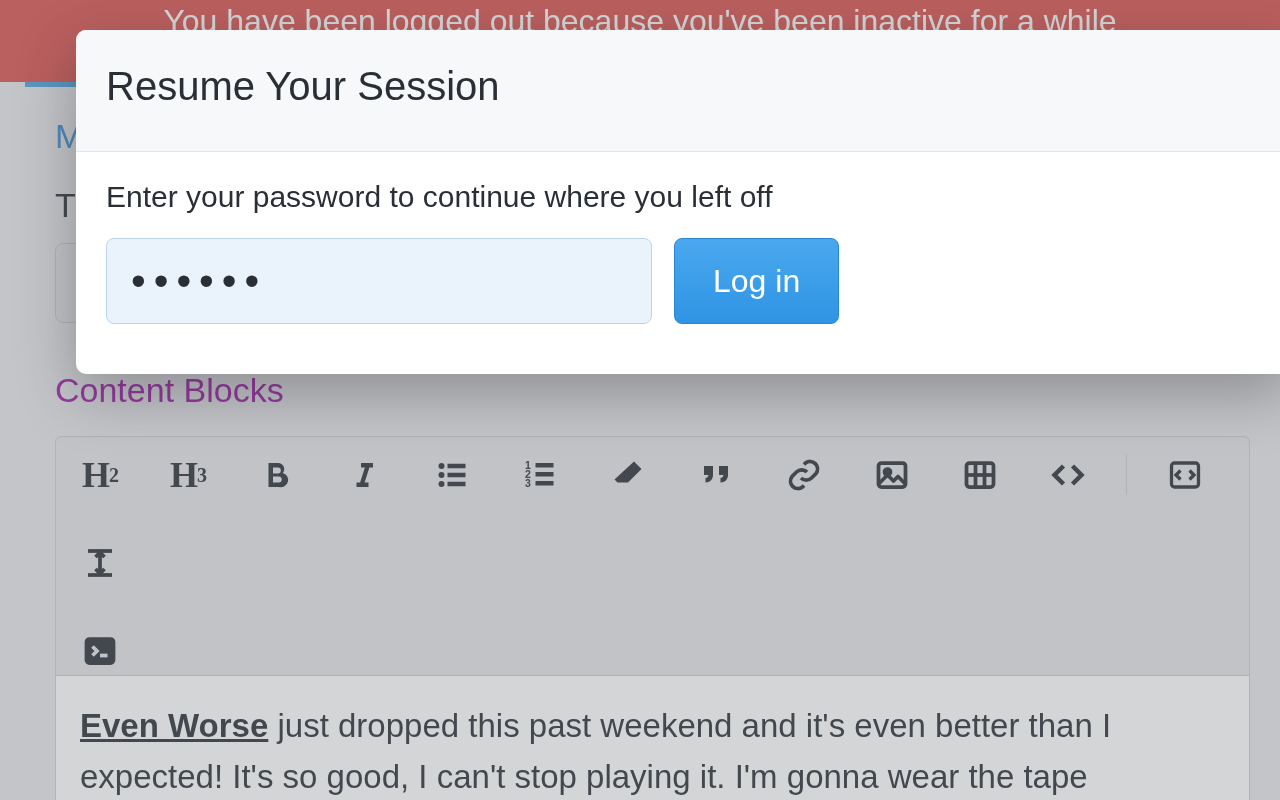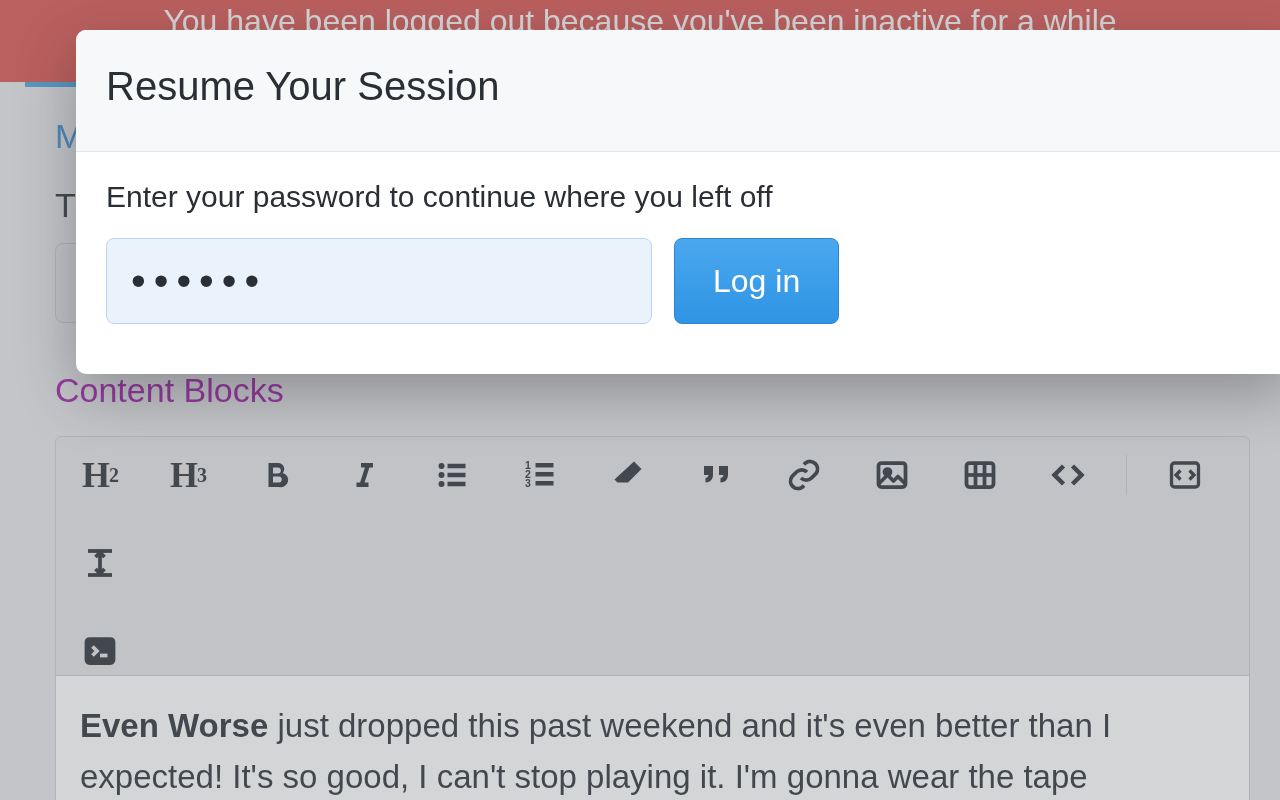--- a/index.html
+++ b/index.html
@@ -99,21 +99,21 @@
   .content {
     background: #fff;
     padding: 24px 24px;
     font-size: 33px;
     line-height: 1.55;
     color: #2a2f36;
     min-height: 140px;
     border-bottom-left-radius: 6px;
     border-bottom-right-radius: 6px;
   }
-  .content .bold { font-weight: 700; }
+  .content .bold { font-weight: 700; text-decoration: underline; }
 
   
   .scrim {
     position: absolute; inset: 0;
     background: rgba(120,124,130,0.32);
   }
 
   
   .modal {
     position: absolute;

